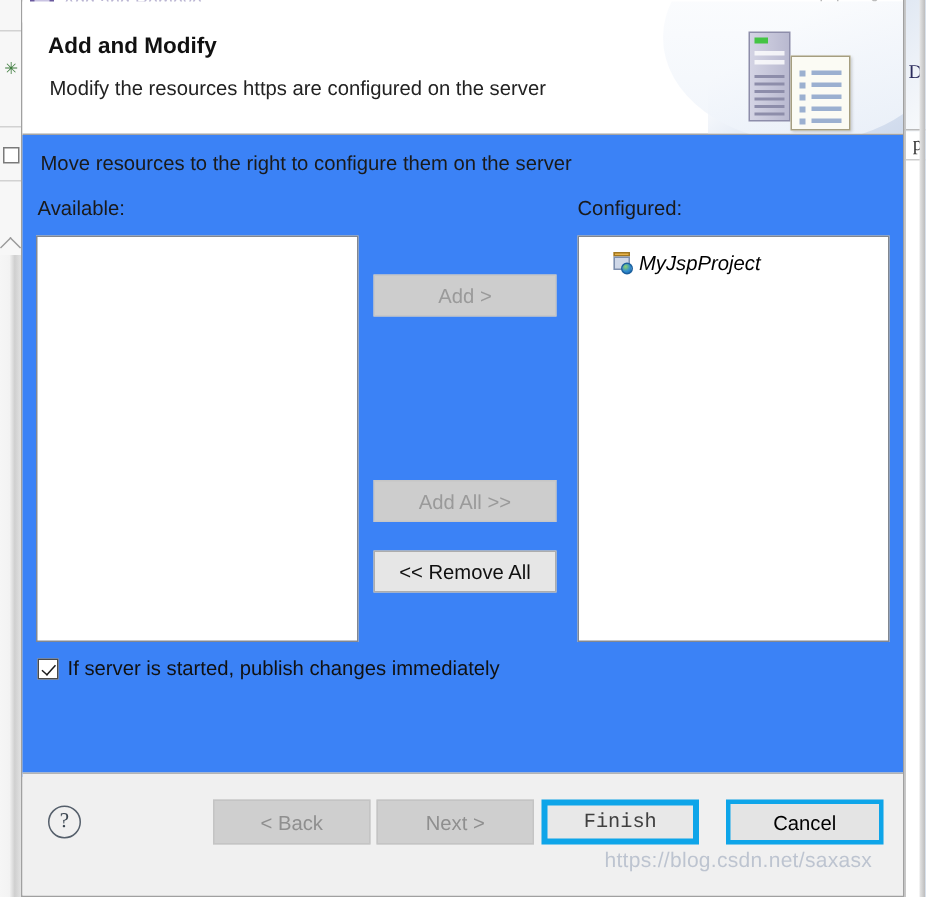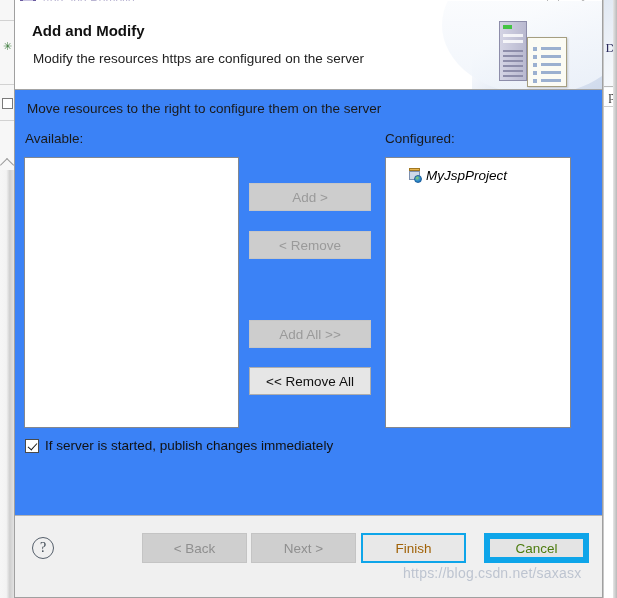--- a/index.html
+++ b/index.html
@@ -277,21 +277,21 @@
     border: 1px solid #828790;
     box-sizing:border-box;
     overflow:hidden;
   }
   .listbox-available {
     left: 9px; top: 67px;
     width: 215px; height: 271px;
   }
   .listbox-configured {
     left: 370px; top: 67px;
-    width: 186px; height: 271px;
+    width: 208px; height: 271px;
   }
   .list-item {
     position:relative;
     display:flex;
     align-items:center;
     height: 20px;
     padding-left: 22px;
     margin-top: 7px;
     font-size: 13.5px;
     font-style: italic;
@@ -402,27 +402,28 @@
     font-size: 13.5px;
     box-sizing:border-box;
     display:flex; align-items:center; justify-content:center;
     border: 1px solid #c4c4c4;
     background: #cfcfcf;
     color: #8f8f8f;
     cursor: default;
   }
   .fbtn.enabled {
     background: #e4e4e4;
-    border: 6px solid #0ea5e9;
-    color: #4d7c0f;
+    border: 3px solid #0ea5e9;
+    color: #000000;
   }
   .fbtn.focused {
-    border: 2px solid #0ea5e9;
+    border: 4px solid #0ea5e9;
     background: #e8e8e8;
-    color: #a16207;
+    color: #404040;
+    font-family: Liberation Mono, monospace;
   }
   .btn-back   { left: 127px; }
   .btn-next   { left: 236px; }
   .btn-finish { left: 346px; }
   .btn-cancel { left: 469px; }
 
   .watermark {
     position:absolute;
     left: 388px;
     bottom: 16px;
@@ -515,21 +516,20 @@
           <span class="proj-icon">
             <span class="jar-top"></span>
             <span class="jar-body"></span>
             <span class="globe"></span>
           </span>
           <span class="list-item-label">MyJspProject</span>
         </div>
       </div>
 
       <div class="midbtn btn-add">Add &gt;</div>
-      <div class="midbtn btn-remove">&lt; Remove</div>
       <div class="midbtn btn-addall">Add All &gt;&gt;</div>
       <div class="midbtn btn-removeall enabled">&lt;&lt; Remove All</div>
 
       <div class="checkrow">
         <span class="checkbox"></span>
         <span>If server is started, publish changes immediately</span>
       </div>
     </div>
 
     <div class="footer">

